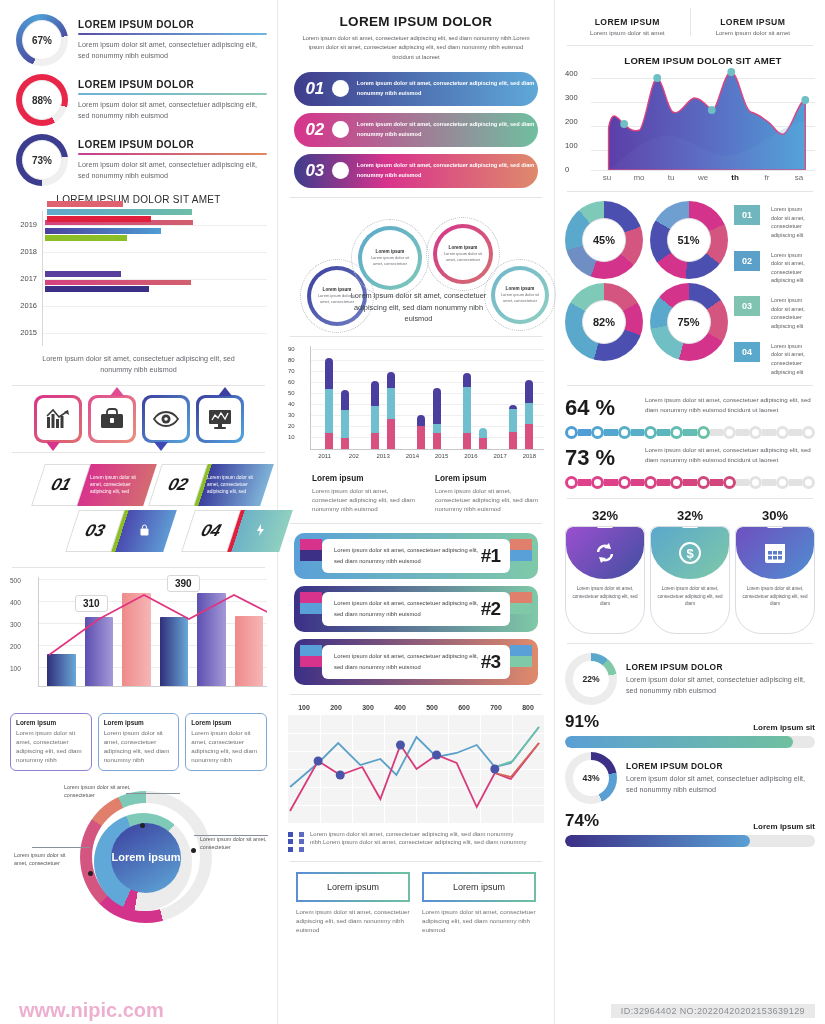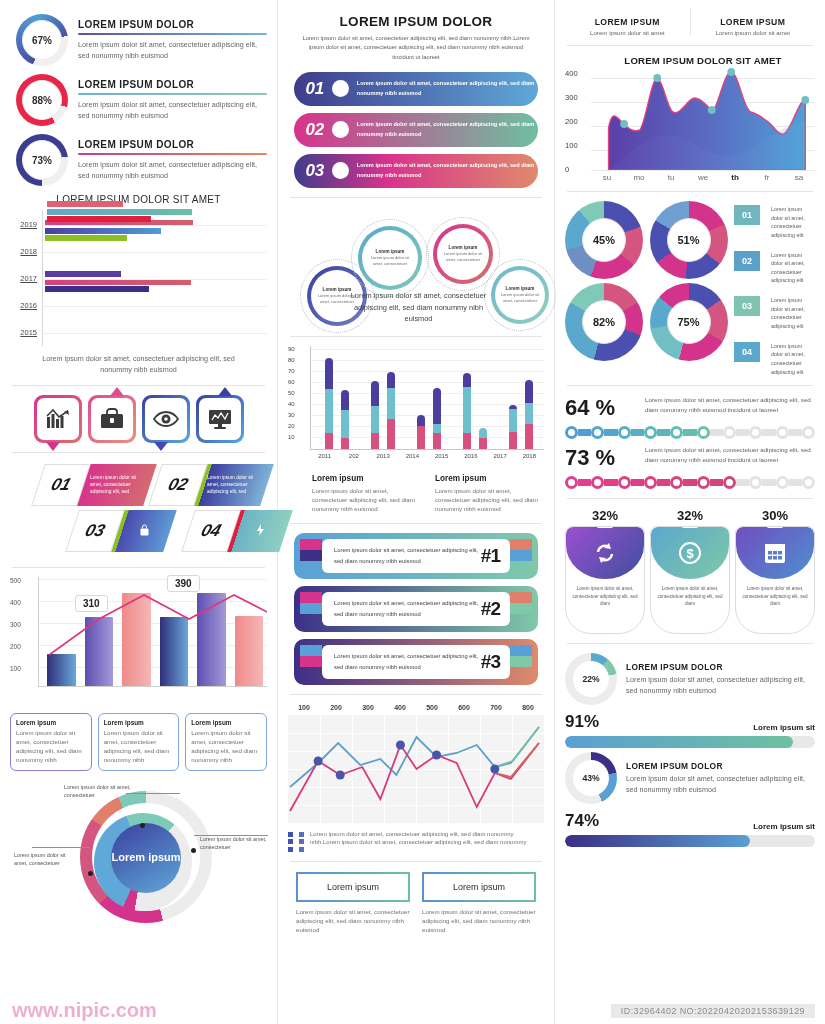--- a/index.html
+++ b/index.html
@@ -31,21 +31,21 @@
     font-size: 10px; font-weight: 700; color: #2d2d2d;
   }
   .pct-body { flex: 1; }
   .pct-title { font-size: 10px; font-weight: 700; letter-spacing: .4px; color: #1f1f1f; }
   .pct-rule { height: 2px; margin: 3px 0 5px; border-radius: 2px; }
 
   
   .sec-title { font-size: 10px; font-weight: 400; color: #2b2b2b; text-align: center; letter-spacing: .3px; }
   .hbars { margin-top: 6px; position: relative; }
   .hb-row { display: flex; align-items: center; height: 27px; }
-  .hb-year { width: 32px; font-size: 7.5px; color: #4a4a4a; text-align: right; padding-right: 5px; text-decoration: underline; }
+  .hb-year { width: 32px; font-size: 7.5px; color: #4a4a4a; text-align: right; padding-right: 5px; }
   .hb-track { flex: 1; border-left: 1px solid #d8d8d8; position: relative; height: 100%; }
   .hb-track:after { content:""; position:absolute; left:0; right:0; top:50%; height:1px; background:#eee; }
   .hb-group { position: absolute; left: 2px; top: 2px; }
   .hb { height: 6px; border-radius: 0; margin-bottom: 1.5px; }
 
   
   .icons { display: flex; justify-content: center; gap: 6px; margin: 8px 0; }
   .badge { width: 48px; height: 48px; border-radius: 9px; padding: 3px; position: relative; }
   .badge .face { background:#fff; width:100%; height:100%; border-radius:7px; display:flex; align-items:center; justify-content:center; }
   .badge .tip { position:absolute; width:0;height:0; border-left:7px solid transparent; border-right:7px solid transparent; }
@@ -198,21 +198,21 @@
   .ring2 { width:52px;height:52px;border-radius:50%; position:relative; flex:0 0 52px; }
   .ring2 .hole { position:absolute; inset:8px; border-radius:50%; background:#fff;
                  display:flex;align-items:center;justify-content:center; font-size:8.6px; font-weight:700; color:#262626; }
   .ringrow h5 { font-size:8.4px; font-weight:700; letter-spacing:.3px; color:#1d1d1d; }
   .pbar-head { display:flex; justify-content:space-between; align-items:flex-end; margin-top:7px; }
   .pbar-head .n { font-size:17px; font-weight:700; color:#1b1b1b; }
   .pbar-head .l { font-size:8px; font-weight:700; color:#1d1d1d; }
   .pbar { height:12px; border-radius:6px; background:#e8e8e8; margin-top:4px; overflow:hidden; }
   .pbar .fill { height:100%; border-radius:6px; }
 
-  .watermark { position:absolute; left:12px; bottom:2px; font-size:20px; color:#e06fa8; opacity:.55; font-weight:700; }
+  .watermark { position:absolute; left:19px; bottom:2px; font-size:20px; color:#e06fa8; opacity:.55; font-weight:700; }
   .idbar { position:absolute; right:10px; bottom:6px; background:#e9e9e9; color:#8a8d92; font-size:9px;
            padding:2px 10px; letter-spacing:.4px; }
 </style>
 </head>
 <body>
 
 <div class="page">
 
   <div class="col col-left">
 

